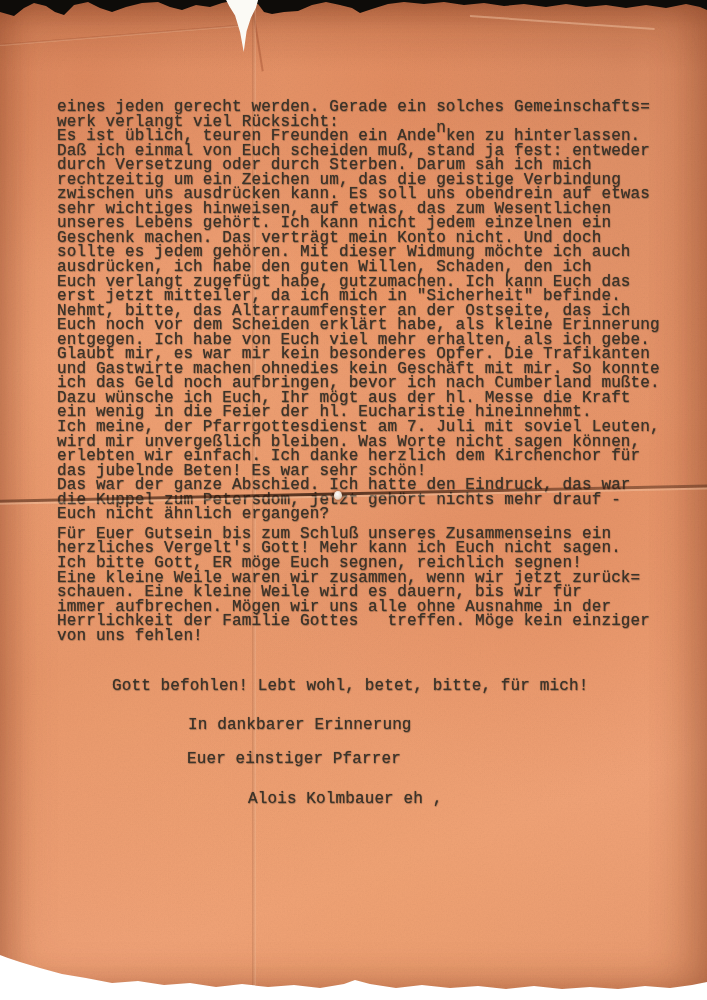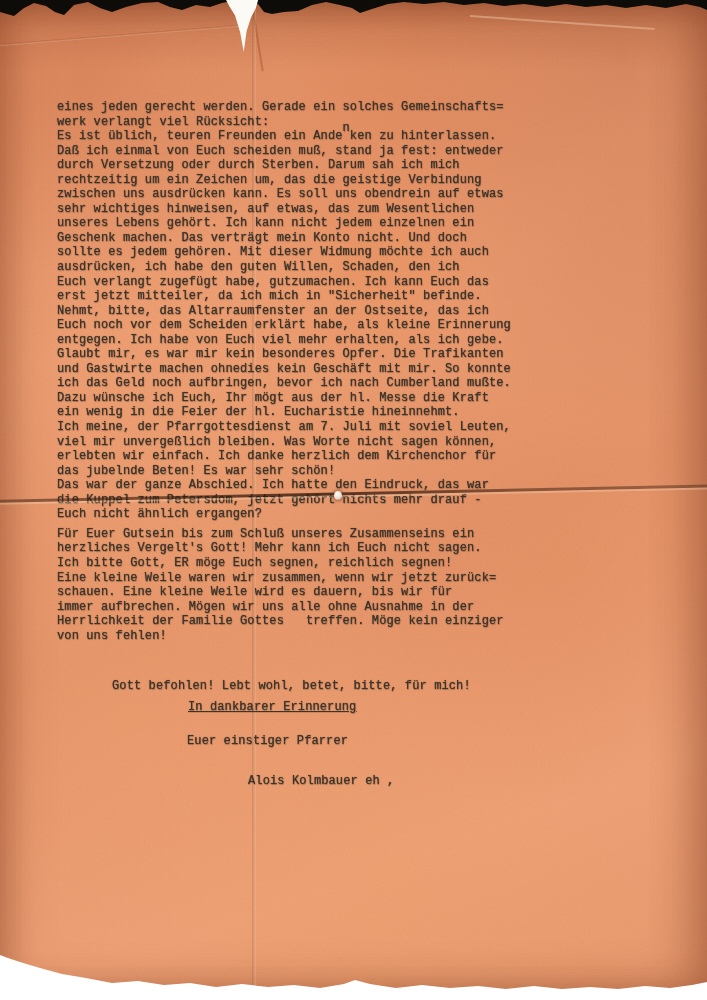--- a/index.html
+++ b/index.html
@@ -68,21 +68,21 @@
     box-shadow:0 0 3px 1px rgba(90,40,15,.5); }
 
   
   .tear { position:absolute; left:225px; top:0; width:36px; height:52px;
     background:#fbfaf5;
     clip-path:polygon(3% 0, 92% 0, 86% 15%, 72% 34%, 60% 60%, 52% 100%, 42% 62%, 28% 30%, 12% 12%);
     filter:drop-shadow(1px 1px 1.5px rgba(70,30,12,.6)); }
 
   
   .letter-body { position:absolute; inset:0; padding:100px 0 0 57px;
-    color:#3d342a; font-size:12px; line-height:14.55px; letter-spacing:0.12px; }
+    color:#3d342a; font-size:16px; line-height:14.55px; letter-spacing:0.12px; }
   .tline { white-space:pre; height:14.55px;
     text-shadow:0 0 1px rgba(64,50,36,.85), 0.5px 0.5px 0.8px rgba(64,50,36,.35); }
   .pbreak { height:5px; }
   .sup { position:relative; top:-8px; }
   b.overstrike { font-weight:normal; }
 
   .grain { position:absolute; inset:0; mix-blend-mode:multiply; pointer-events:none; }
 </style>
 </head>
 <body>
@@ -116,37 +116,37 @@
         <div class="tline">erst jetzt mitteiler, da ich mich in "Sicherheit" befinde.</div>
         <div class="tline">Nehmt, bitte, das Altarraumfenster an der Ostseite, das ich</div>
         <div class="tline">Euch noch vor dem Scheiden erklärt habe, als kleine Erinnerung</div>
         <div class="tline">entgegen. Ich habe von Euch viel mehr erhalten, als ich gebe.</div>
         <div class="tline">Glaubt mir, es war mir kein besonderes Opfer. Die Trafikanten</div>
         <div class="tline">und Gastwirte machen ohnedies kein Geschäft mit mir. So konnte</div>
         <div class="tline">ich das Geld noch aufbringen, bevor ich nach Cumberland mußte.</div>
         <div class="tline">Dazu wünsche ich Euch, Ihr mögt aus der hl. Messe die Kraft</div>
         <div class="tline">ein wenig in die Feier der hl. Eucharistie hineinnehmt.</div>
         <div class="tline">Ich meine, der Pfarrgottesdienst am 7. Juli mit soviel Leuten,</div>
-        <div class="tline">viel mir unvergeßlich bleiben. Was Worte nicht sagen können,</div>
+        <div class="tline">wird mir unvergeßlich bleiben. Was Worte nicht sagen können,</div>
         <div class="tline">erlebten wir einfach. Ich danke herzlich dem Kirchenchor für</div>
         <div class="tline">das jubelnde Beten! Es war sehr schön!</div>
         <div class="tline"><span>Das war der ganze Abschied. Ich ha</span><b class="overstrike">tte den Eindruck, das war</b></div>
         <div class="tline">die Kuppel zum Petersdom, jetzt gehört nichts mehr drauf -</div>
         <div class="tline">Euch nicht ähnlich ergangen?</div>
         <div class="tline pbreak"></div>
         <div class="tline">Für Euer Gutsein bis zum Schluß unseres Zusammenseins ein</div>
         <div class="tline">herzliches Vergelt's Gott! Mehr kann ich Euch nicht sagen.</div>
         <div class="tline">Ich bitte Gott, ER möge Euch segnen, reichlich segnen!</div>
         <div class="tline">Eine kleine Weile waren wir zusammen, wenn wir jetzt zurück=</div>
         <div class="tline">schauen. Eine kleine Weile wird es dauern, bis wir für</div>
         <div class="tline">immer aufbrechen. Mögen wir uns alle ohne Ausnahme in der</div>
         <div class="tline">Herrlichkeit der Familie Gottes   treffen. Möge kein einziger</div>
         <div class="tline">von uns fehlen!</div>
         <div class="tline" style="padding-left: 55px; margin-top: 36px;">Gott befohlen! Lebt wohl, betet, bitte, für mich!</div>
-        <div class="tline" style="padding-left: 131px; margin-top: 6px; text-decoration: underline;">In dankbarer Erinnerung</div>
+        <div class="tline" style="padding-left: 131px; margin-top: 24px;">In dankbarer Erinnerung</div>
         <div class="tline" style="padding-left: 130px; margin-top: 20px;">Euer einstiger Pfarrer</div>
         <div class="tline" style="padding-left: 191px; margin-top: 25px;">Alois Kolmbauer eh ,</div>
       </div>
     <div class="letter-closing"></div>
 
     <div class="hcrease"></div>
     <div class="hcrease-hl"></div>
     <div class="pin"></div>
 
     <svg class="grain" width="707" height="1000" xmlns="http://www.w3.org/2000/svg">

